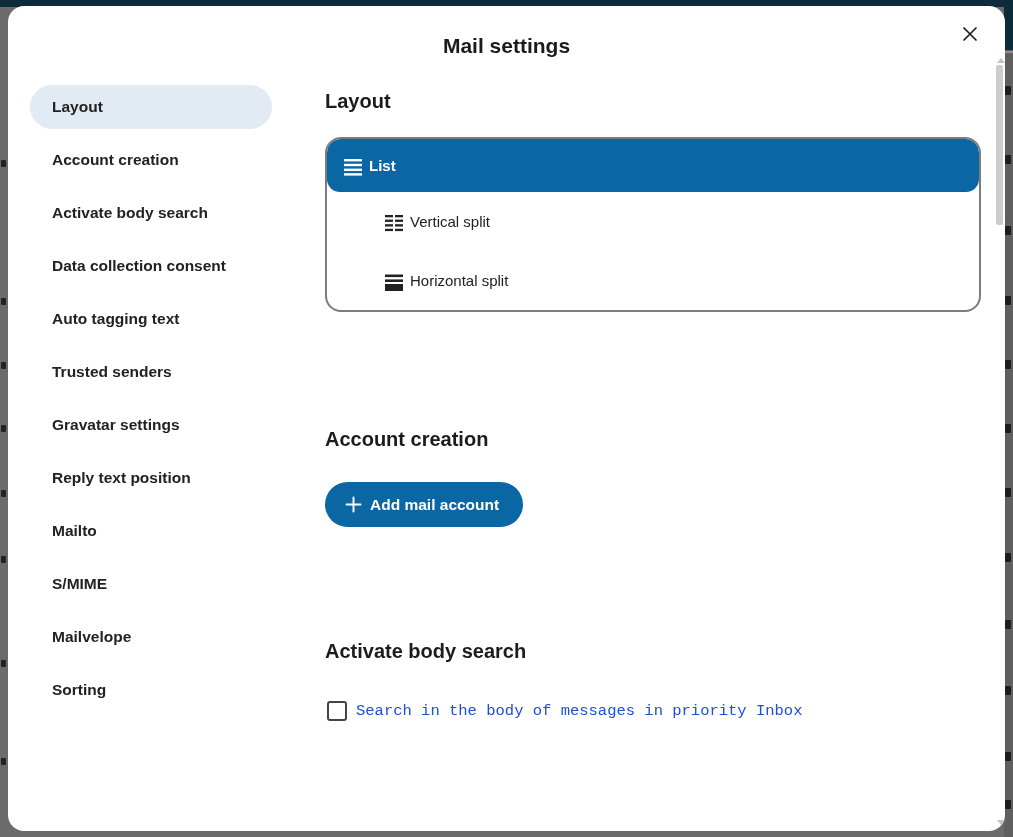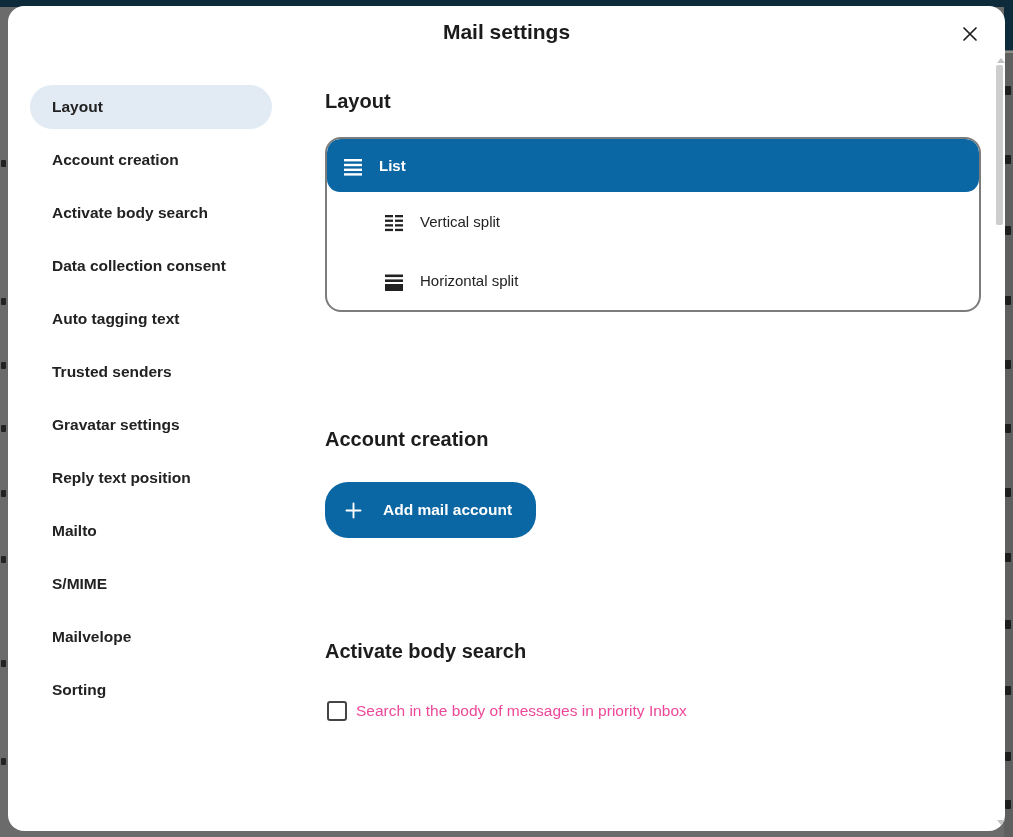--- a/index.html
+++ b/index.html
@@ -9,41 +9,41 @@
   
   .backdrop-topbar{position:absolute;left:0;top:0;width:100%;height:7px;background:var(--navy,#0e2b3c);}
   .backdrop-right{position:absolute;right:0;top:0;width:9px;height:100%;background:#5f5f5f;}
   .backdrop-right .navy-top{position:absolute;left:0;top:0;width:100%;height:50px;background:var(--navy,#0e2b3c);}
   .backdrop-right .sep{position:absolute;left:0;top:51px;width:100%;height:2px;background:#8f8f8f;}
   .bd-mark{position:absolute;width:6px;height:9px;background:#1d1d1d;border-radius:1px;}
   .bd-dot{position:absolute;left:1px;width:5px;height:7px;background:#232323;border-radius:1px;}
 
   
   .modal{position:absolute;left:8px;top:6px;width:997px;height:825px;background:#ffffff;border-radius:16px;}
-  .modal-title{position:absolute;left:0;top:14px;width:100%;text-align:center;font-size:21px;font-weight:700;color:#1b1b1b;}
+  .modal-title{position:absolute;left:0;top:28px;width:100%;text-align:center;font-size:21px;font-weight:700;color:#1b1b1b;}
   .close-btn{position:absolute;right:18px;top:11px;width:34px;height:34px;display:flex;align-items:center;justify-content:center;background:none;border:none;cursor:pointer;border-radius:17px;}
 
   
   .sidebar{position:absolute;left:22px;top:79px;width:242px;display:flex;flex-direction:column;gap:9px;}
   .nav-item{height:44px;display:flex;align-items:center;padding-left:22px;border-radius:22px;font-size:15.5px;font-weight:700;color:#222;cursor:pointer;}
   .nav-item.selected{background:var(--pill,#e2ebf3);}
 
   
   .section-heading{position:absolute;left:317px;font-size:20px;font-weight:700;color:#1c1c1c;}
   .layout-group{position:absolute;left:317px;top:131px;width:652px;border:2px solid #7c7c7c;border-radius:16px;background:#fff;overflow:hidden;}
-  .option-row{display:flex;align-items:center;gap:16px;padding:0 16px;font-size:15px;color:#222;cursor:pointer;}
+  .option-row{display:flex;align-items:center;gap:6px;padding:0 16px;font-size:15px;color:#222;cursor:pointer;}
   .option-row.selected{height:53px;background:var(--primary,#0b67a4);color:#fff;font-weight:700;border-radius:13px;}
   .option-row.plain{height:59px;margin-left:41px;}
   .opt-icon{width:20px;height:20px;flex:0 0 20px;display:flex;align-items:center;justify-content:center;}
 
-  .add-btn{position:absolute;left:317px;top:476px;height:56px;padding:0 24px 0 20px;display:inline-flex;align-items:center;gap:21px;background:var(--primary,#0b67a4);color:#fff;border:none;border-radius:23px;font-family:inherit;font-size:15.5px;font-weight:700;cursor:pointer;}
+  .add-btn{position:absolute;left:317px;top:476px;height:45px;padding:0 24px 0 20px;display:inline-flex;align-items:center;gap:8px;background:var(--primary,#0b67a4);color:#fff;border:none;border-radius:23px;font-family:inherit;font-size:15.5px;font-weight:700;cursor:pointer;}
 
   .checkbox-row{position:absolute;left:319px;top:695px;display:flex;align-items:center;gap:9px;cursor:pointer;}
   .checkbox-box{width:16px;height:16px;border:2px solid #454545;border-radius:3px;background:#fff;flex:0 0 16px;}
-  .checkbox-label{font-size:15.5px;color:#ec4899;}
+  .checkbox-label{font-size:15.5px;color:#1d4ed8;font-family:Liberation Mono, monospace;}
 
   
   .scroll-arrow{position:absolute;left:989px;width:0;height:0;border-left:4px solid transparent;border-right:4px solid transparent;}
   .arrow-up{top:52px;border-bottom:5px solid #c2c2c2;}
   .arrow-down{top:814px;border-top:5px solid #c2c2c2;}
   .scroll-thumb{position:absolute;left:988px;top:59px;width:7px;height:160px;background:#cdcdcd;border-radius:2px;cursor:pointer;}
 </style>
 </head>
 <body>
 

